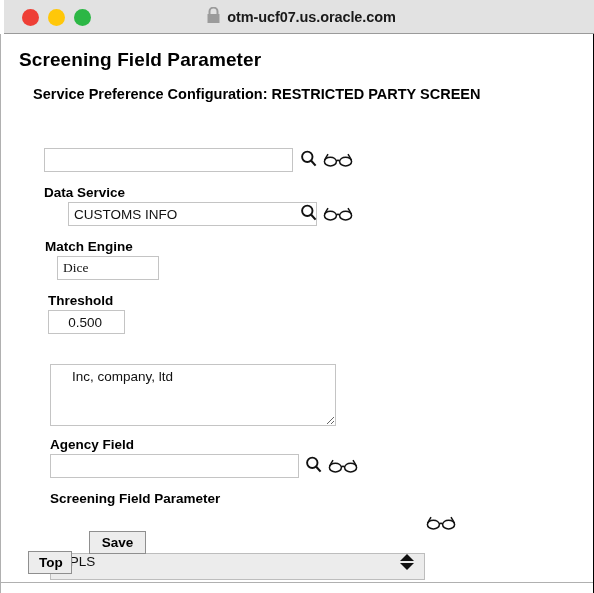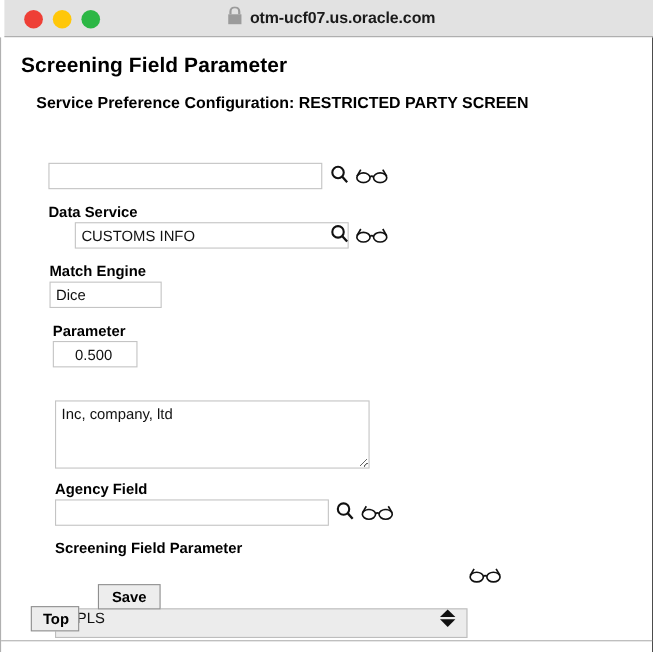--- a/index.html
+++ b/index.html
@@ -121,21 +121,21 @@
   input.txt.num { text-align: right; padding-right: 22px; }
 
   textarea.area {
     position: absolute;
     box-sizing: border-box;
     border: 1px solid #c4c4c4;
     background: #ffffff;
     font-family: "Liberation Sans", sans-serif;
     font-size: 13.5px;
     color: #111;
-    padding: 4px 5px;
+    padding: 4px 21px;
     border-radius: 0;
     outline: none;
     resize: both;
     overflow: hidden;
   }
 
   .icon-btn {
     position: absolute;
     background: none;
     border: 0;
@@ -268,23 +268,23 @@
       <svg width="30" height="15" viewBox="0 0 30 15">
         <ellipse cx="7.4" cy="9.6" rx="6" ry="4.4" fill="none" stroke="#111" stroke-width="1.5"></ellipse>
         <ellipse cx="22.6" cy="9.6" rx="6" ry="4.4" fill="none" stroke="#111" stroke-width="1.5"></ellipse>
         <path d="M13.4 9 Q15 7.4 16.6 9" fill="none" stroke="#111" stroke-width="1.5"></path>
         <path d="M1.5 8.2 L5 2.2" fill="none" stroke="#111" stroke-width="1.5"></path>
         <path d="M28.5 8.2 L25 2.2" fill="none" stroke="#111" stroke-width="1.5"></path>
       </svg>
     </button>
 
     <div class="fld-label" style="left:44px; top:205px;">Match Engine</div>
-    <input class="txt" style="left: 44px; top: 222px; width: 102px;" value="Dice">
-
-    <div class="fld-label" style="left:47px; top:259px;">Parameter</div>
+    <input class="txt" style="left: 56px; top: 222px; width: 102px; font-family: Liberation Serif, serif;" value="Dice">
+
+    <div class="fld-label" style="left:47px; top:259px;">Threshold</div>
     <input class="txt num" style="left: 47px; top: 276px; width: 77px;" value="0.500">
 
     <textarea class="area" style="left: 49px; top: 330px; width: 286px; height: 62px;">Inc, company, ltd</textarea>
 
     <div class="fld-label" style="left:49px; top:403px;">Agency Field</div>
     <input class="txt" style="left: 49px; top: 420px; width: 249px;" value="">
     <button class="icon-btn" style="left:304px; top:421px;" aria-label="search">
       <svg width="17" height="20" viewBox="0 0 17 20">
         <circle cx="7.3" cy="7.8" r="5.2" fill="none" stroke="#111" stroke-width="1.9"></circle>
         <line x1="11.2" y1="11.7" x2="15.6" y2="16.6" stroke="#111" stroke-width="2.1"></line>

